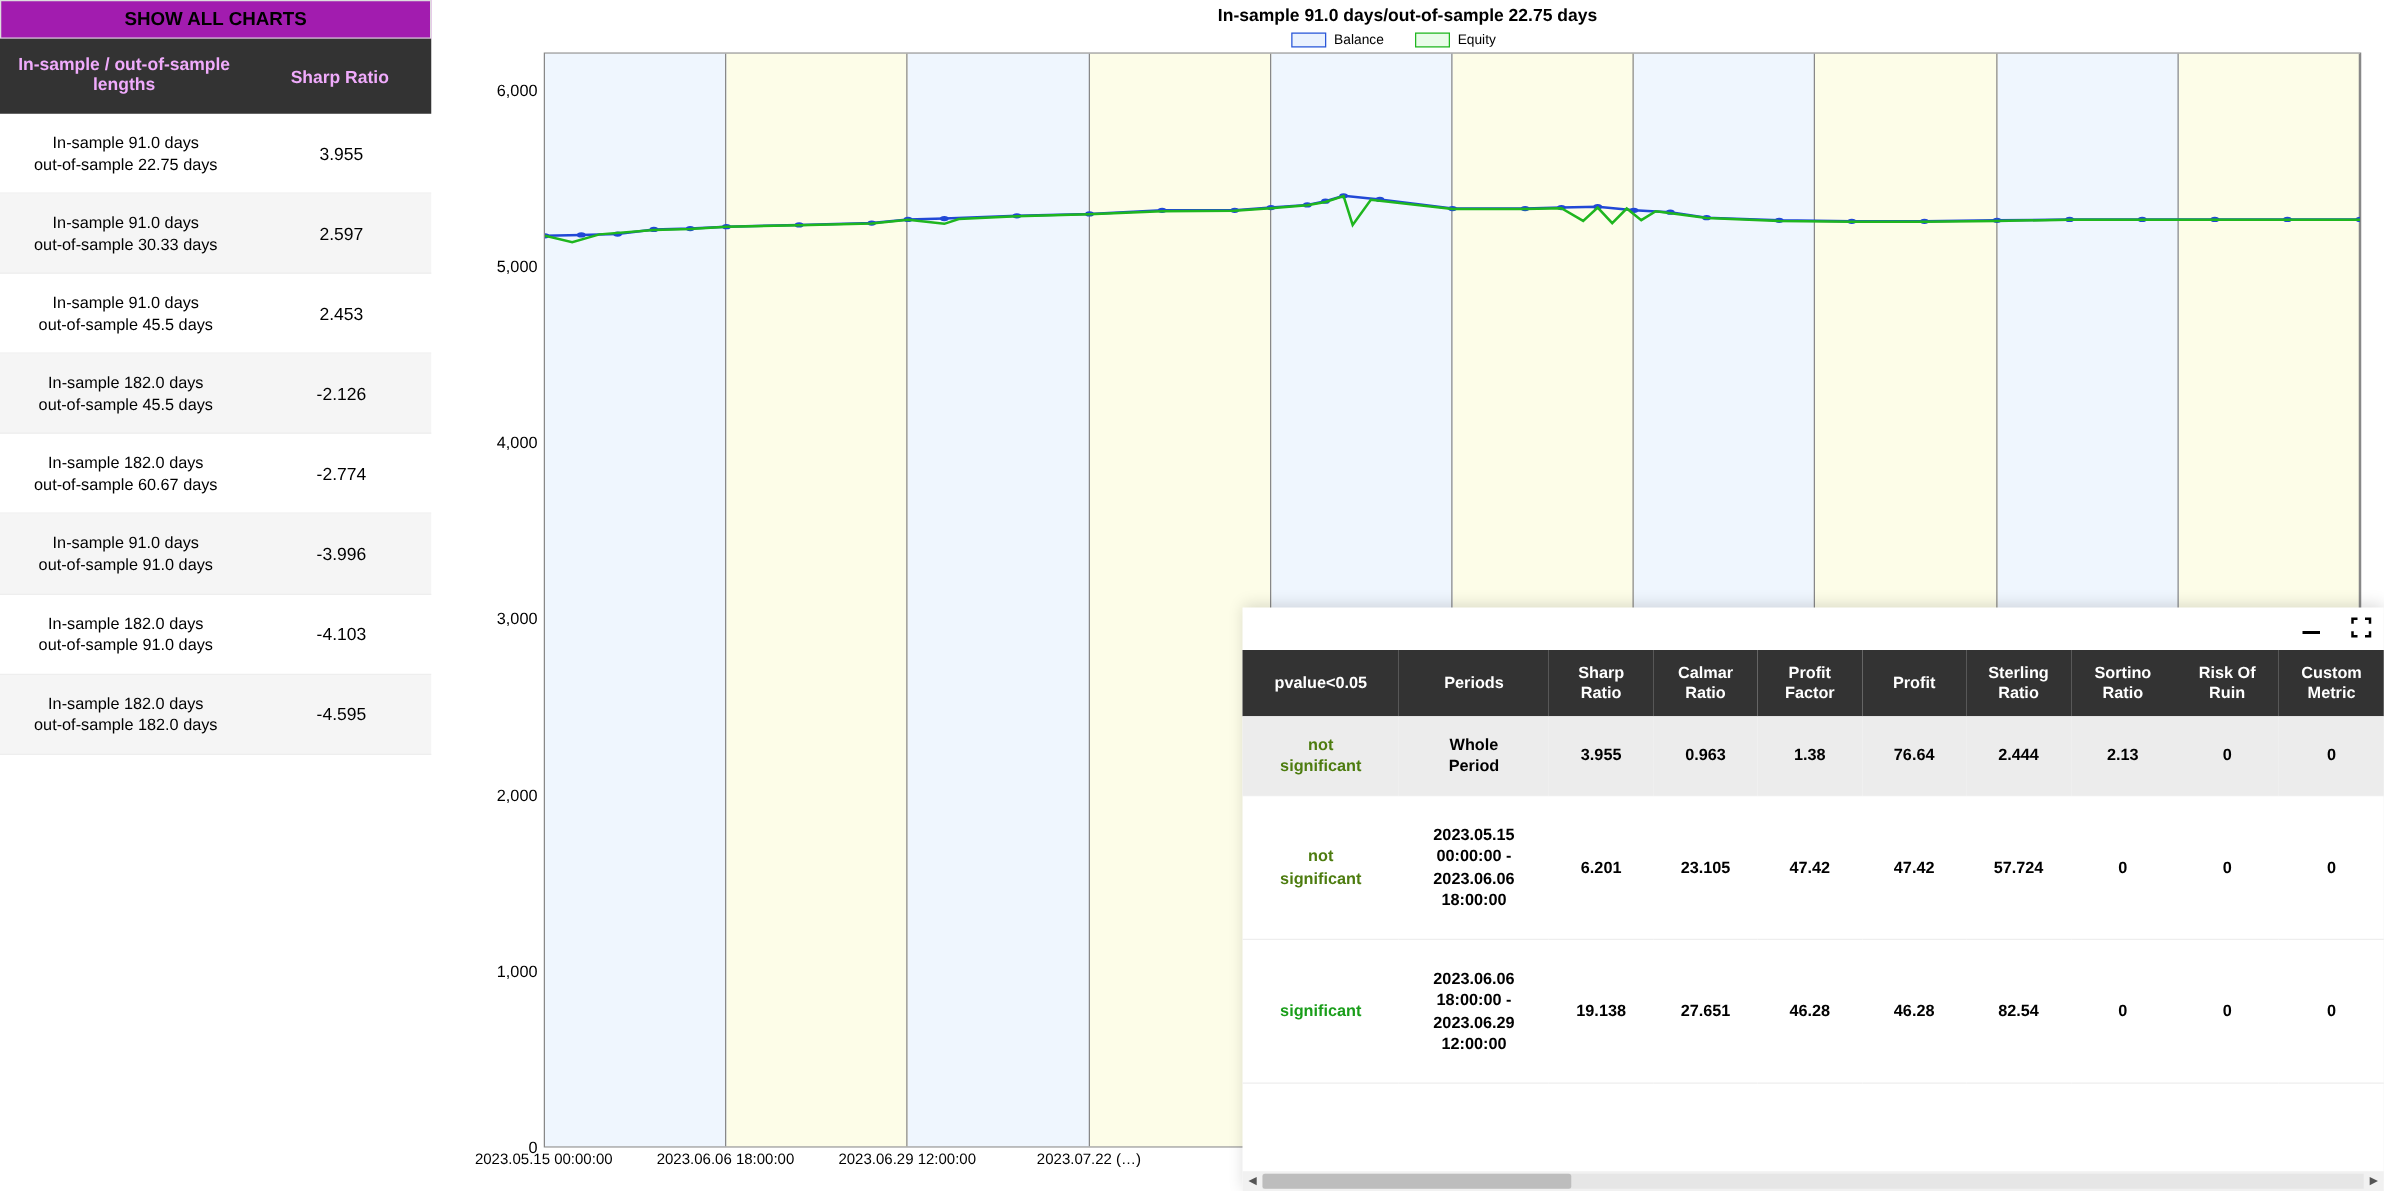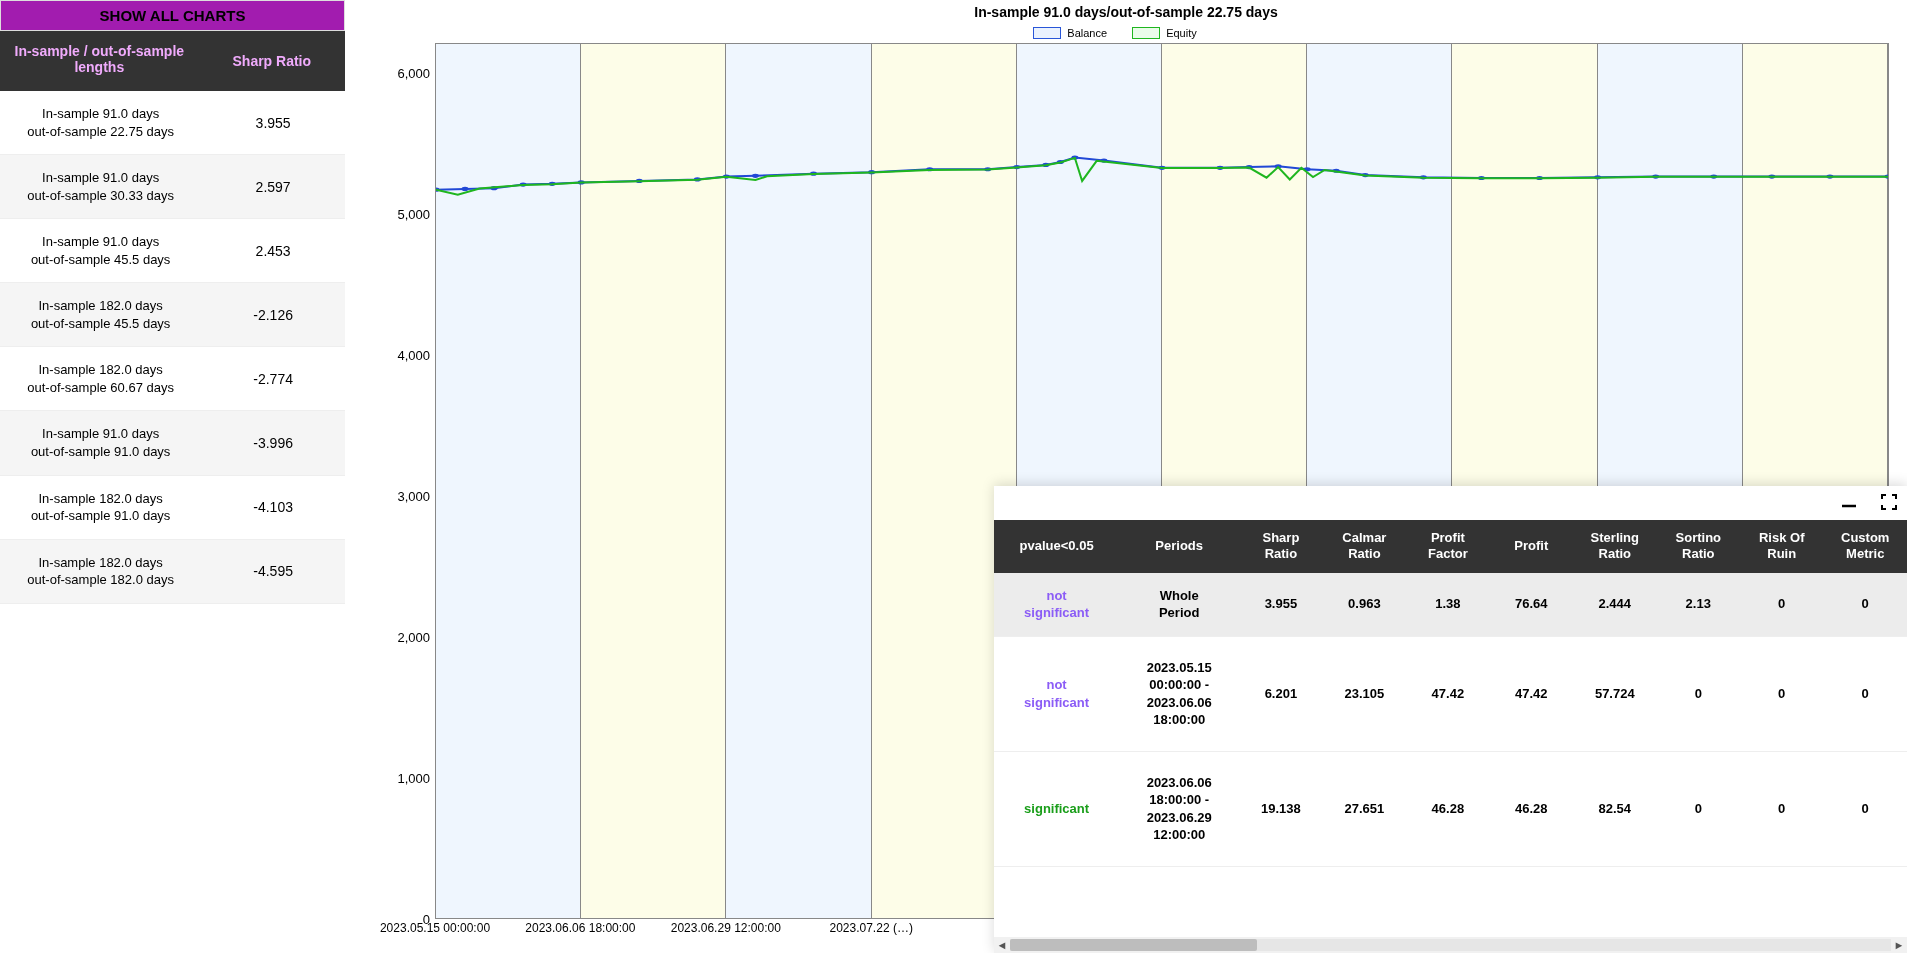--- a/index.html
+++ b/index.html
@@ -41,21 +41,21 @@
 
   
   .panel { position: absolute; left: 978px; top: 486px; right: 0; bottom: 0; background: #fff; box-shadow: 0 -2px 12px rgba(0,0,0,.15); margin-left: 16px; }
   .panel-ctrls { position: absolute; right: 8px; top: 6px; display: flex; gap: 20px; }
   .panel-ctrls .ico { width: 20px; height: 20px; display: inline-flex; align-items: center; justify-content: center; cursor: pointer; }
 
   .mtable { width: 100%; border-collapse: collapse; table-layout: fixed; margin-top: 34px; }
   .mtable th { background: #333; color: #fff; font-size: 13px; font-weight: bold; padding: 10px 6px; text-align: center; line-height: 1.25; }
   .mtable td { font-size: 13px; text-align: center; padding: 22px 6px; line-height: 1.35; border-bottom: 1px solid #eee; vertical-align: middle; font-weight: bold; }
   .mtable tr.whole td { background: #ececec; font-weight: bold; padding: 14px 6px; }
-  .mtable td.pv-ns { color: #8b5cf6; }
+  .mtable td.pv-ns { color: #4d7c0f; }
   .mtable td.pv-s  { color: #1a9e1a; }
   .mtable th.col-pv { width: 120px; }
   .mtable th.col-per { width: 115px; }
   .mtable th.col-n { width: 80px; }
 
   .hscroll { position: absolute; left: 0; right: 0; bottom: 0; height: 16px; display: flex; align-items: center; background: #f1f1f1; }
   .hscroll .arrow { width: 16px; height: 16px; display: flex; align-items: center; justify-content: center; font-size: 11px; color: #555; }
   .hscroll .track { flex: 1; height: 12px; background: #e6e6e6; position: relative; }
   .hscroll .thumb { position: absolute; left: 0; width: 28%; top: 0; bottom: 0; background: #bdbdbd; border-radius: 2px; }
 </style>

